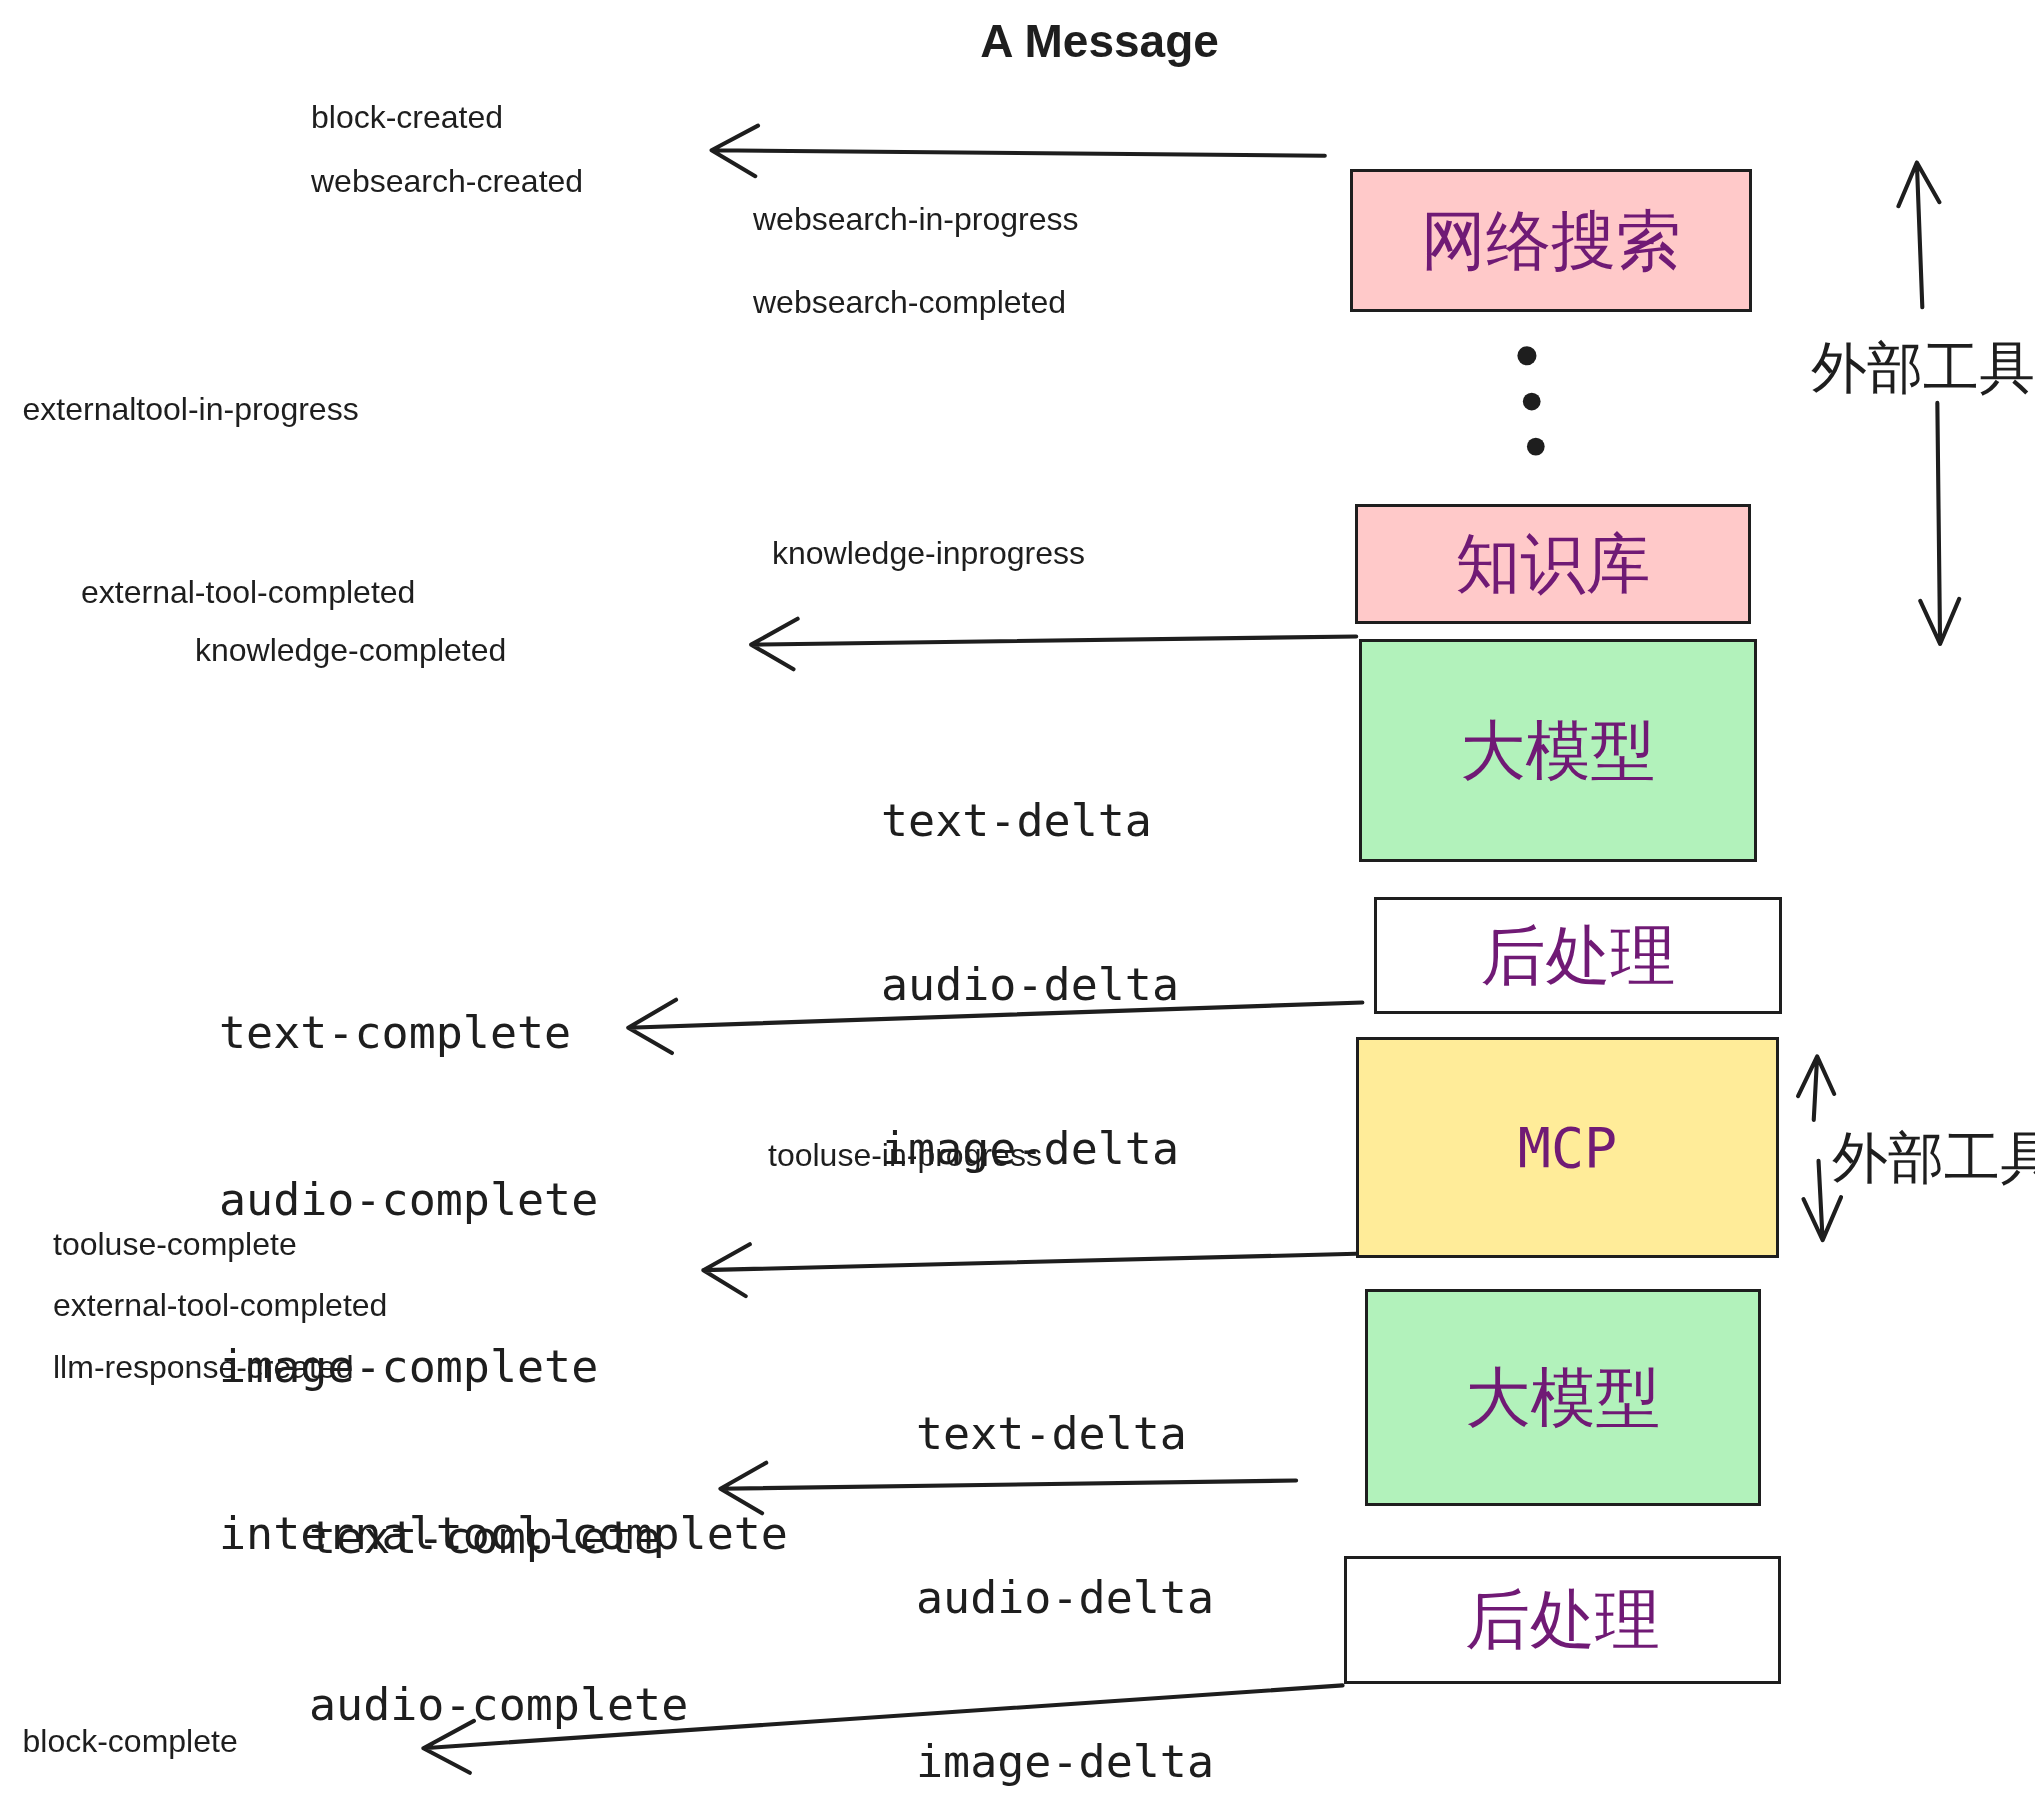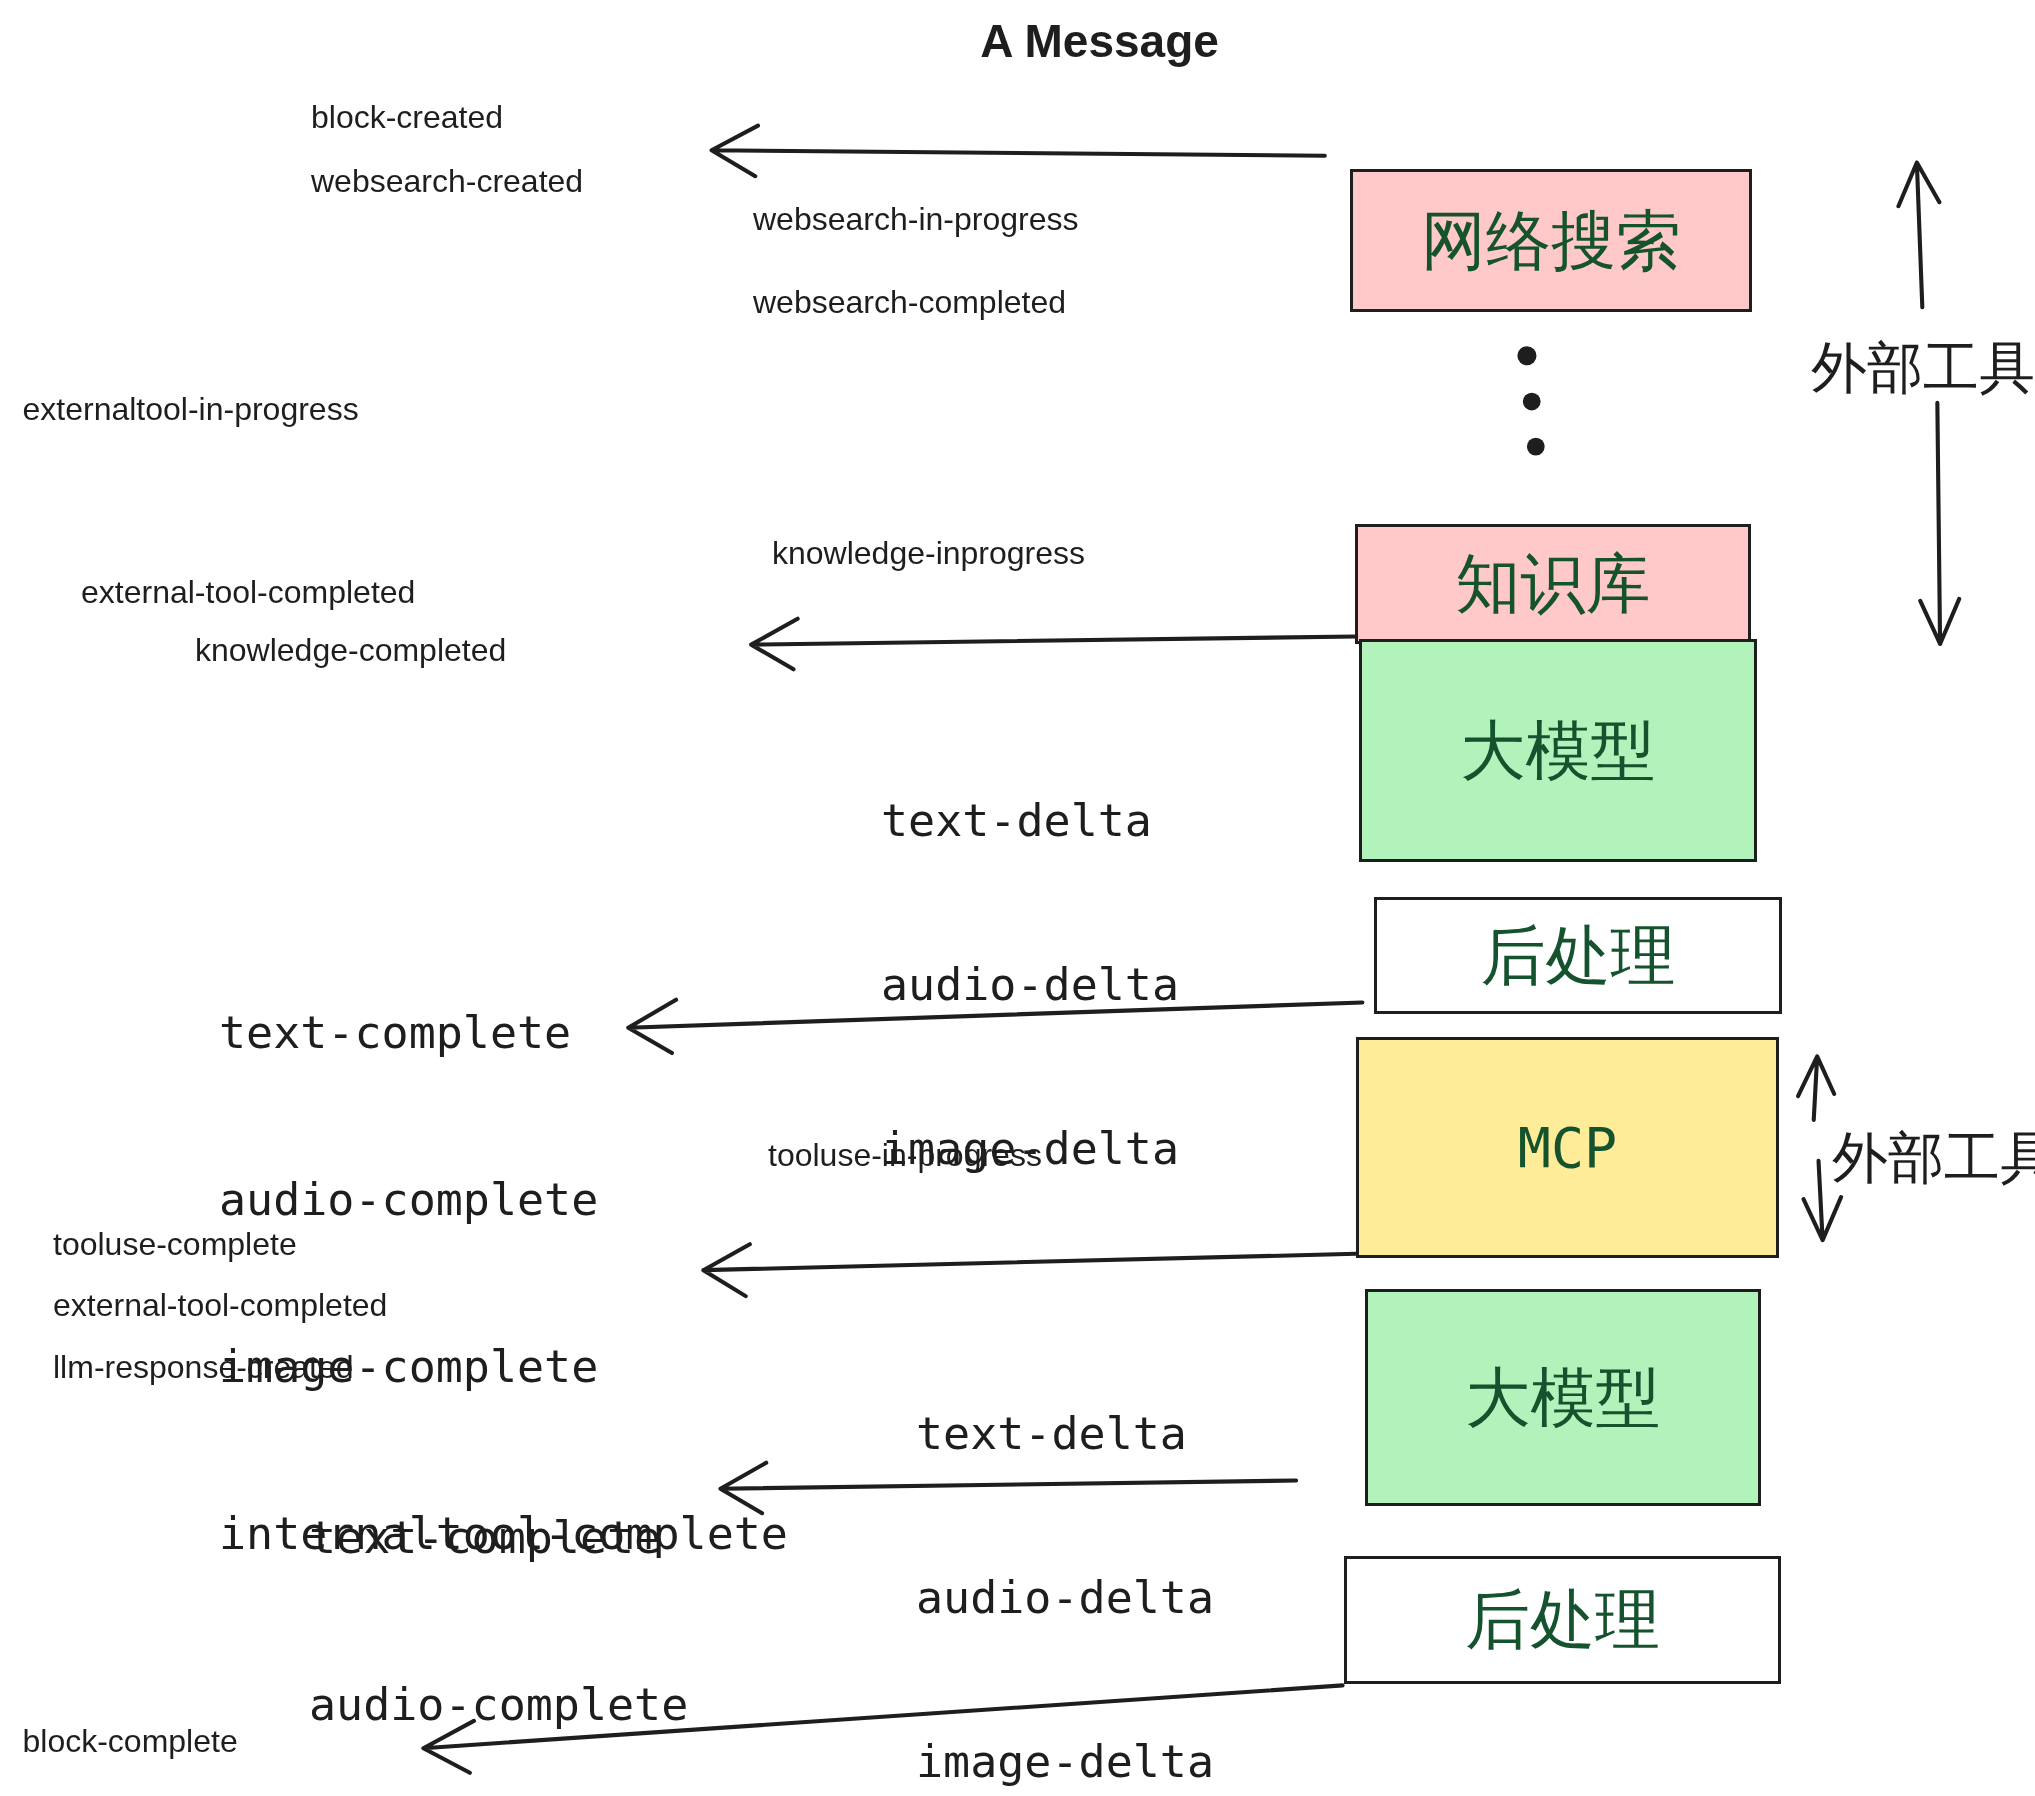--- a/index.html
+++ b/index.html
@@ -36,21 +36,21 @@
   .lh90 div{line-height:61px;}
   .box{
     position:absolute;
     box-sizing:border-box;
     border:3.4px solid #1e1e1e;
     display:flex;
     align-items:center;
     justify-content:center;
     font-family:"Liberation Sans",sans-serif;
     font-size:65px;
-    color:#14532d;
+    color:#701a75;
     white-space:pre;
   }
   .fill-pink{background:#ffc9c9;}
   .fill-green{background:#b2f2bb;}
   .fill-yellow{background:#ffec99;}
   .fill-white{background:#ffffff;}
   .mono-box{font-family:"DejaVu Sans Mono",monospace;font-size:55px;}
   .side-label{
     position:absolute;
     font-family:"Liberation Sans",sans-serif;
@@ -103,21 +103,21 @@
     <div>text-complete</div>
     <div>audio-complete</div>
     
     
     
   </div>
 
   <div class="box fill-pink" style="left:1350px;top:169px;width:402px;height:143px;">
     <span>网络搜索</span>
   </div>
-  <div class="box fill-pink" style="left:1355px;top:504px;width:396px;height:120px;margin-top:20px;">
+  <div class="box fill-pink" style="left:1355px;top:504px;width:396px;height:120px;">
     <span>知识库</span>
   </div>
   <div class="box fill-green" style="left:1359px;top:639px;width:398px;height:223px;">
     <span>大模型</span>
   </div>
   <div class="box fill-white" style="left:1374px;top:897px;width:408px;height:117px;">
     <span>后处理</span>
   </div>
   <div class="box fill-yellow mono-box" style="left:1356px;top:1037px;width:423px;height:221px;">
     <span>MCP</span>

